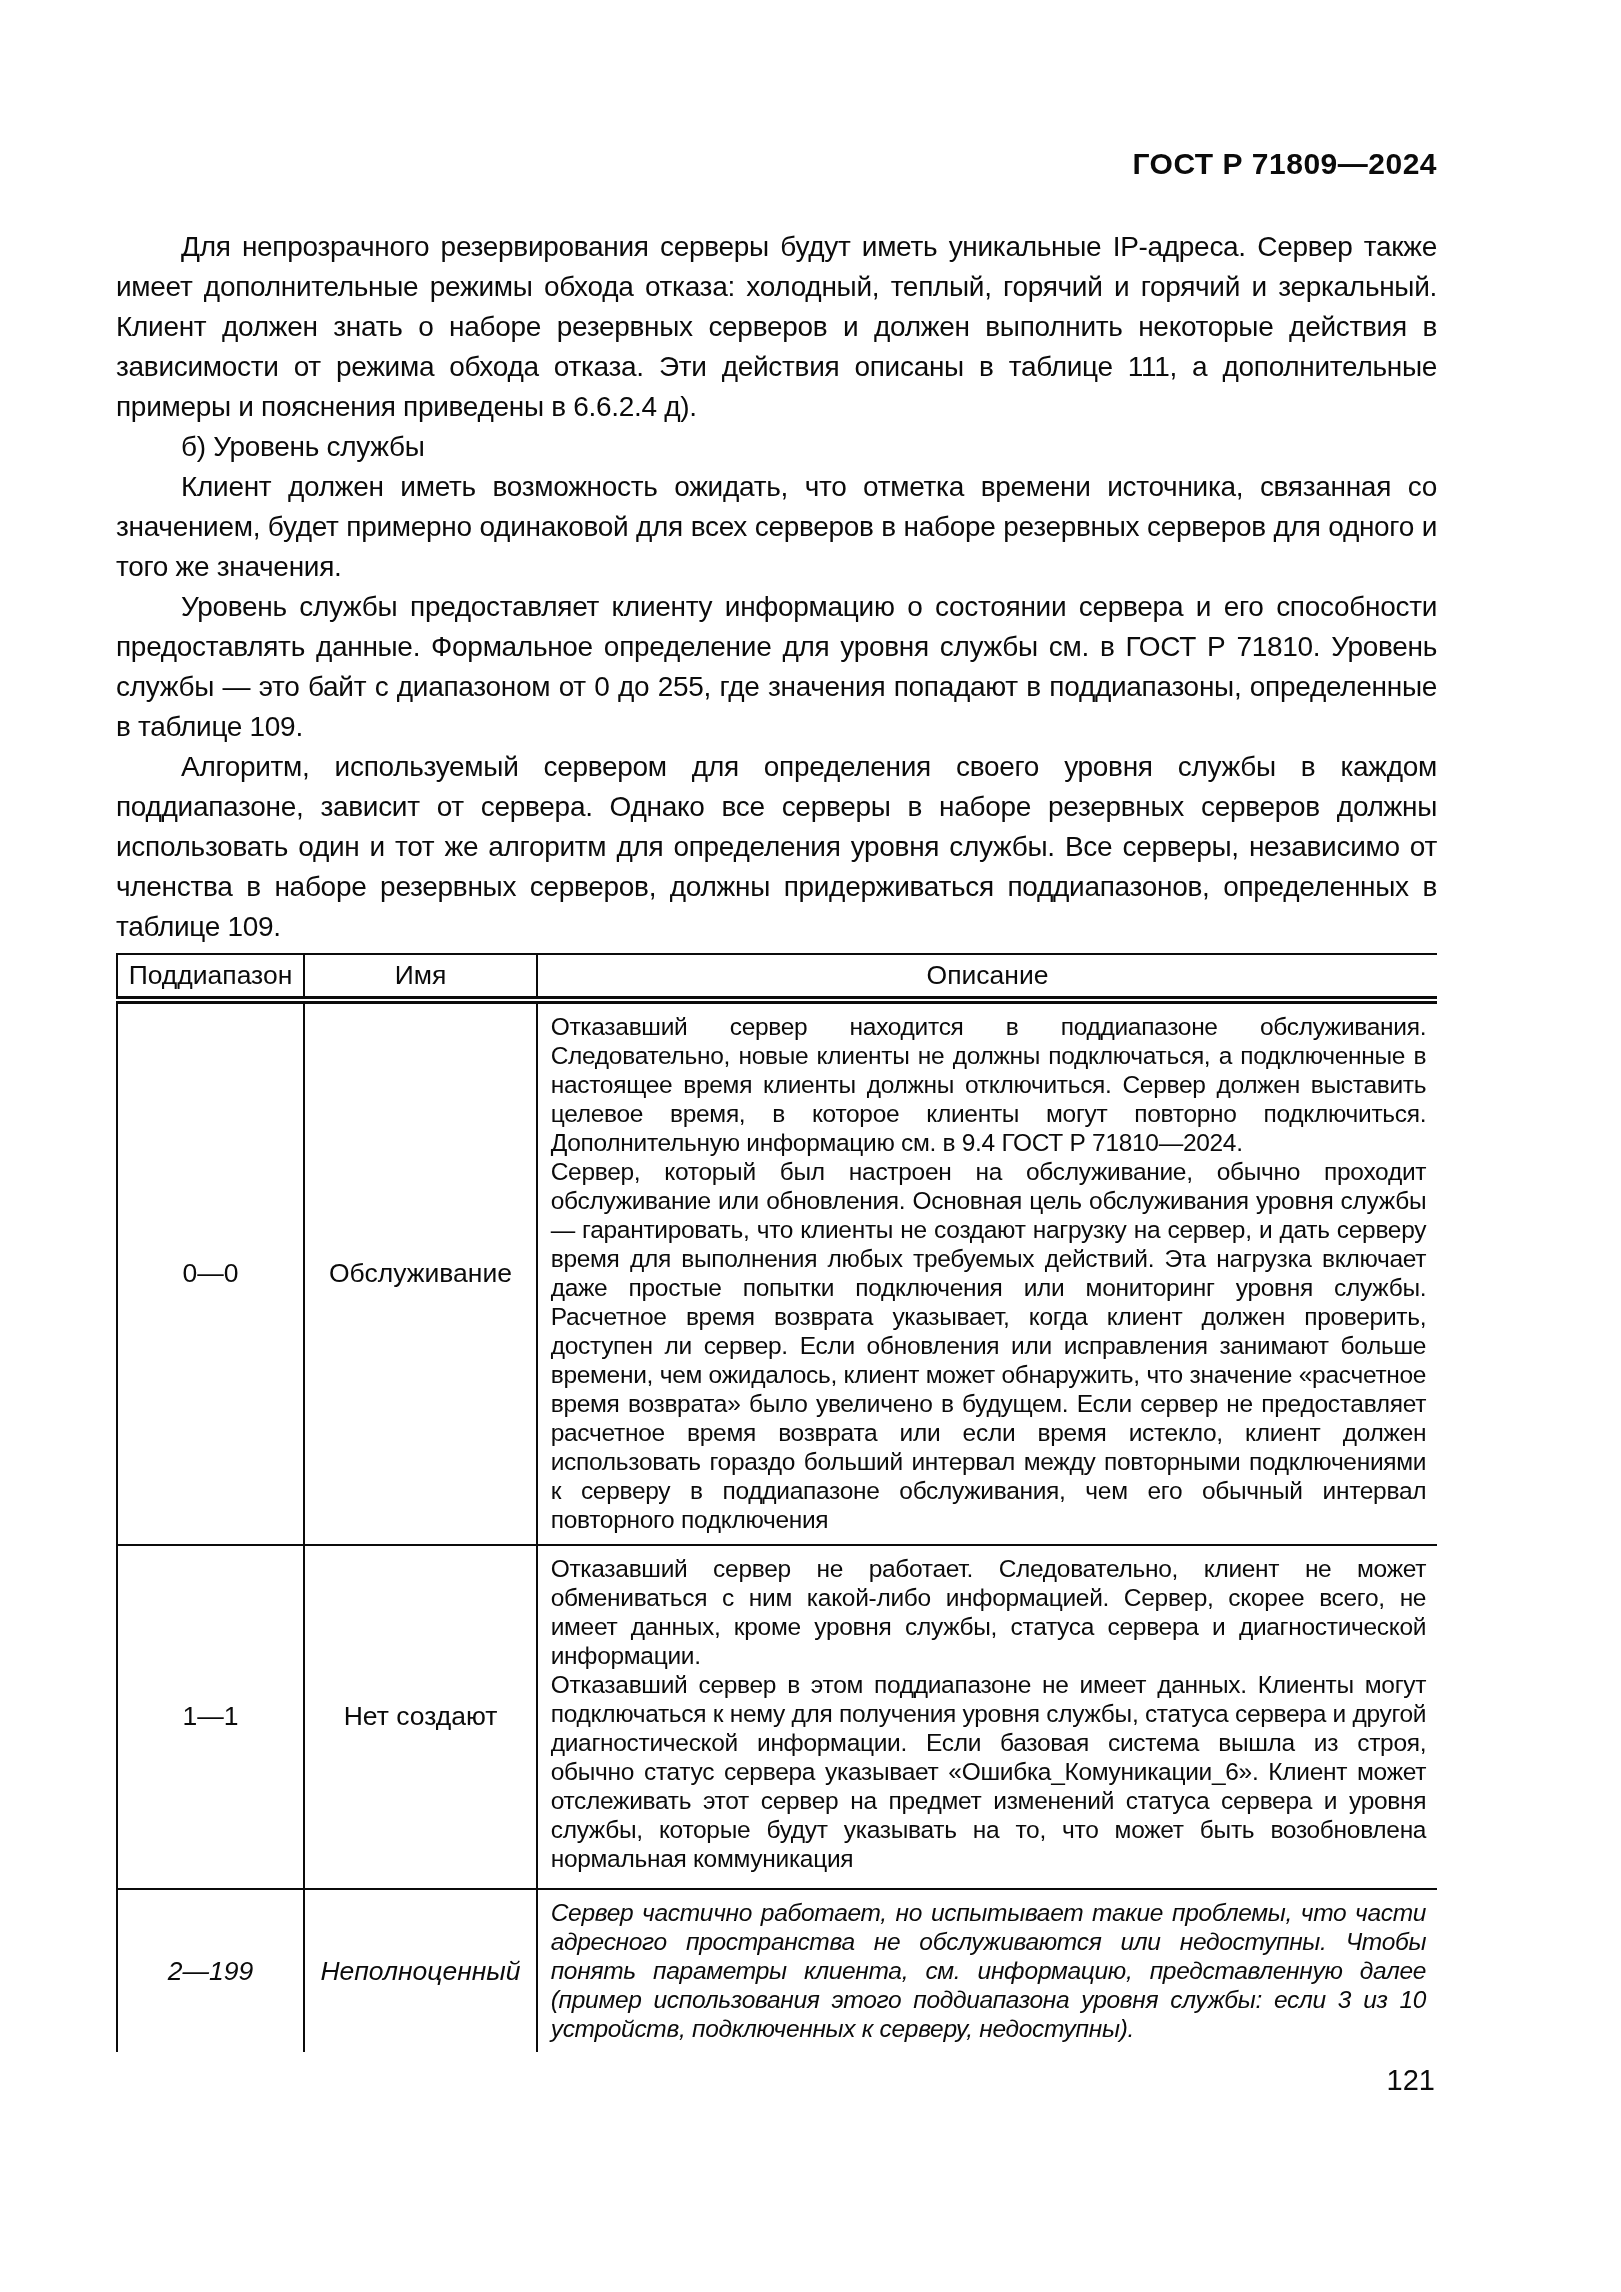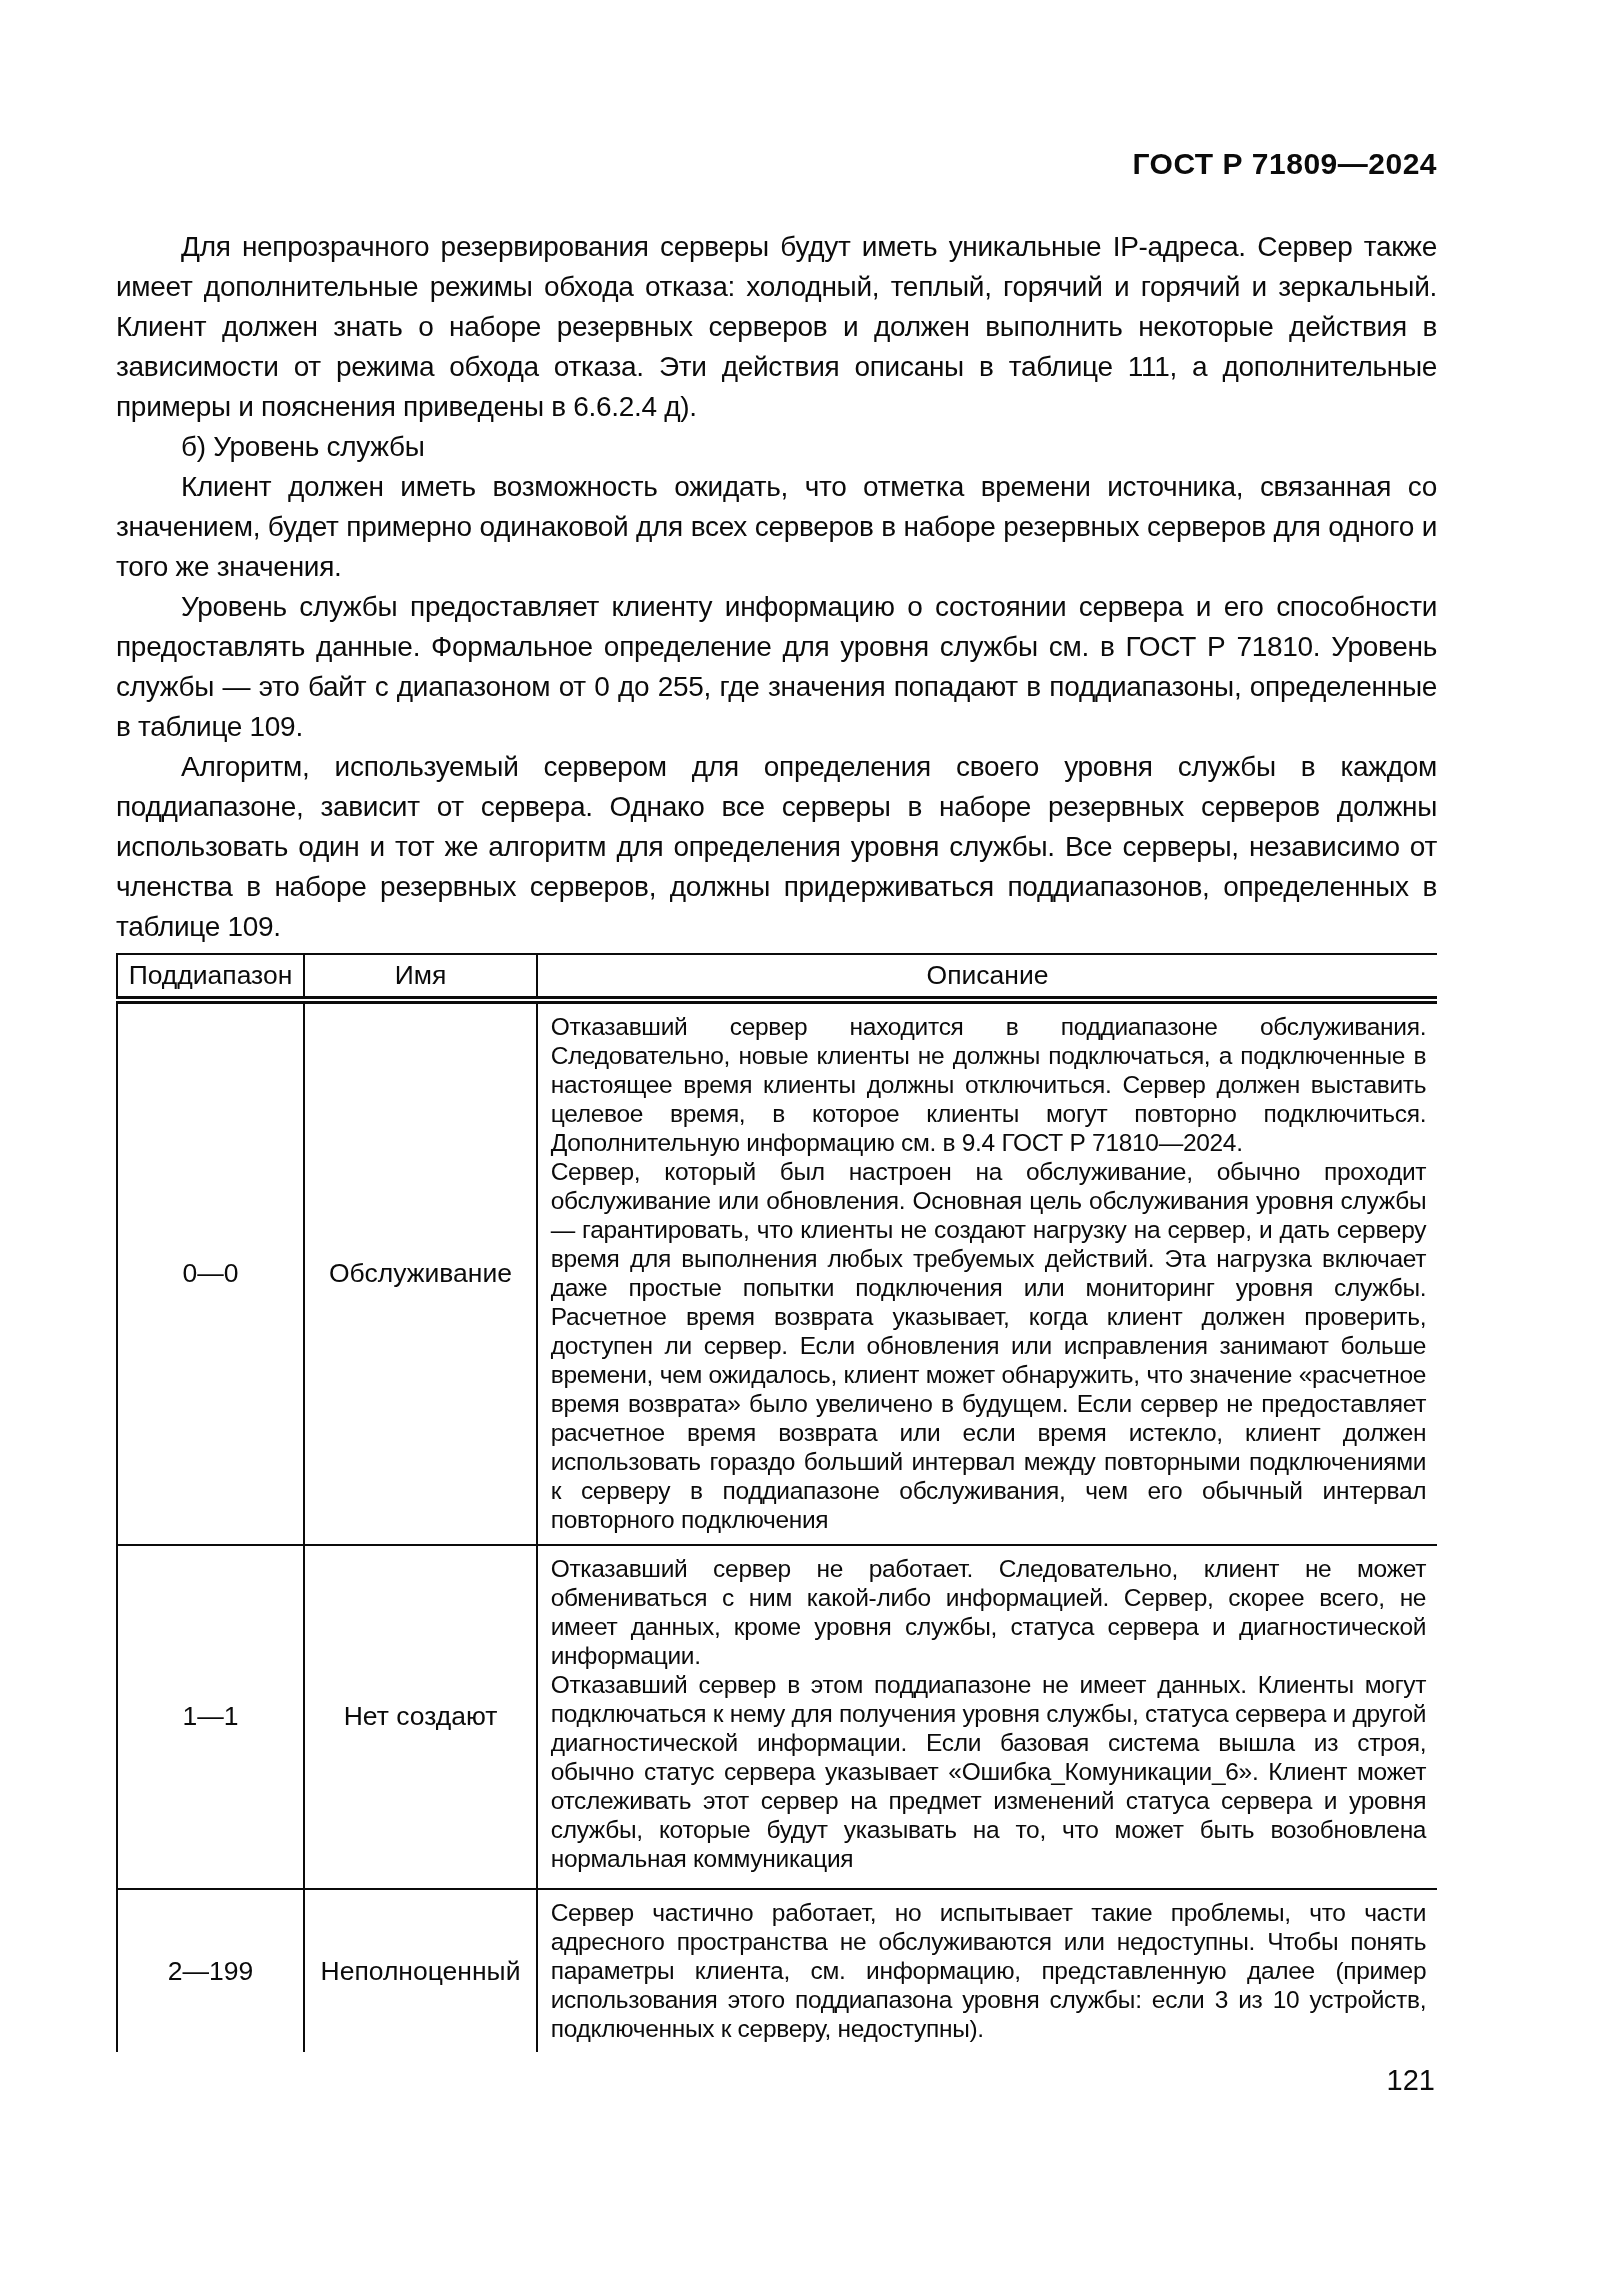--- a/index.html
+++ b/index.html
@@ -68,21 +68,21 @@
     font-weight: normal;
     font-size: 26.5px;
     height: 41px;
     text-align: center;
     vertical-align: middle;
     padding: 0 5.9px;
   }
   tr.r1 { height: 545px; }
   tr.r2 { height: 344px; }
   tr.r3 { height: 163px; }
-  tbody tr:last-child td { border-bottom: none; }
+  tbody tr:last-child td { border-bottom: none; font-style: italic; }
 
   td.c1, td.c2 {
     text-align: center;
     vertical-align: middle;
     font-size: 26.5px;
     padding: 0 12px;
   }
   td.c3 {
     font-size: 24.5px;
     line-height: 29px;

